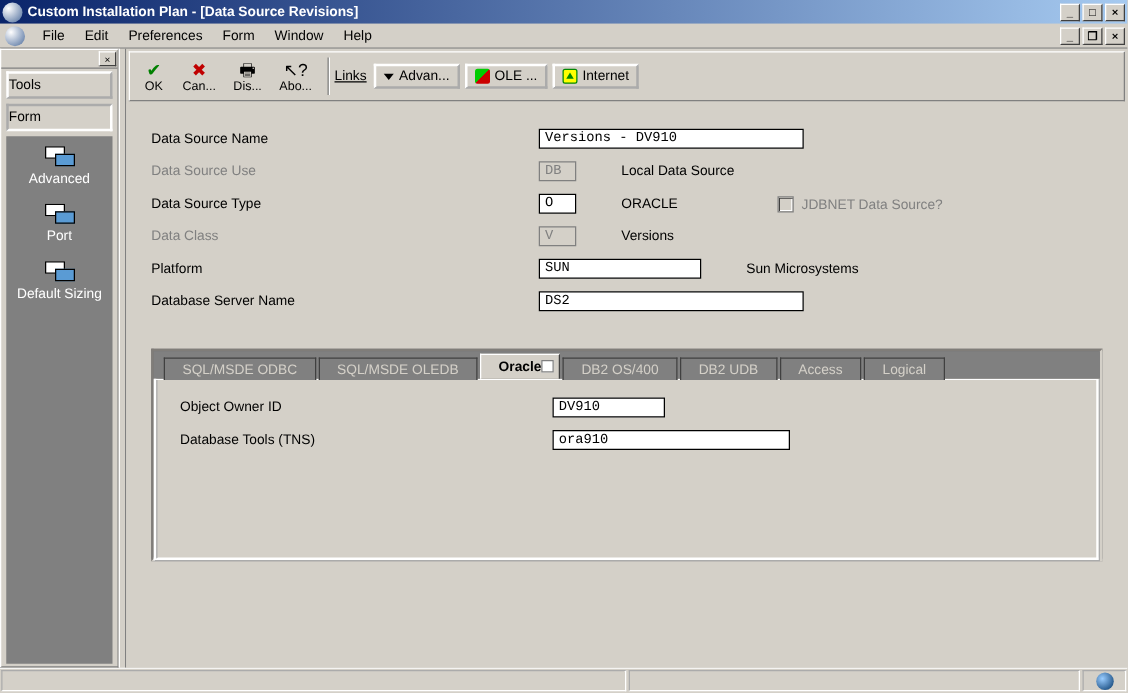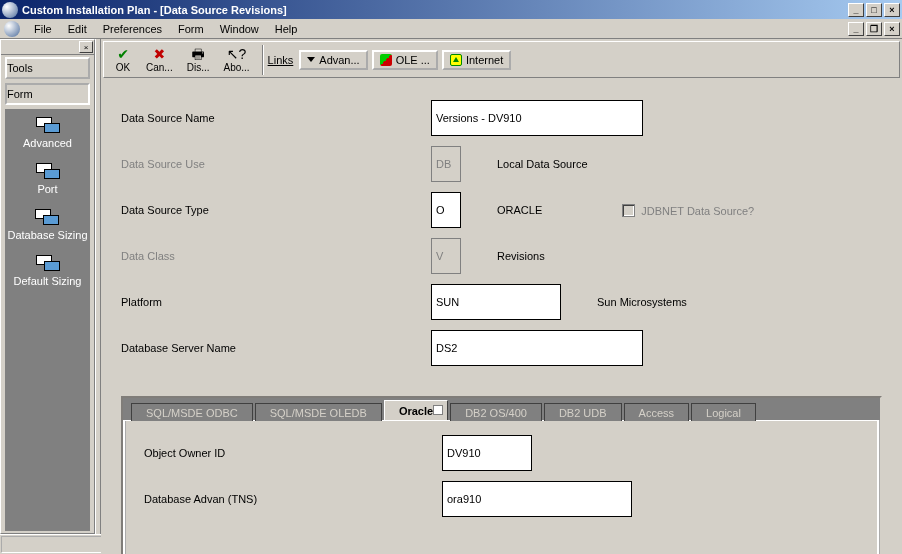--- a/index.html
+++ b/index.html
@@ -42,21 +42,21 @@
 .tb-sep { width: 2px; height: 30px; border-left: 1px solid #808080; border-right: 1px solid #fff; margin: 0 4px; }
 .tb-link-label { margin-right: 6px; text-decoration: underline; }
 .tb-link-btn { background: #d4d0c8; border: 2px outset #fff; padding: 2px 6px; display: flex; align-items: center; margin-right: 4px; cursor: default; }
 .tb-link-btn .mini-icon { width: 12px; height: 12px; margin-right: 4px; display: inline-block; }
 .dropdown-arrow { width: 0; height: 0; border-left: 4px solid transparent; border-right: 4px solid transparent; border-top: 5px solid #000; margin-right: 4px; }
 
 .form-body { flex: 1; padding: 20px 20px 4px 20px; background: #d4d0c8; position: relative; }
 .form-row { display: flex; align-items: center; margin-bottom: 10px; }
 .form-label { width: 310px; color: #000; }
 .form-label.disabled { color: #808080; }
-.form-input { border: 1px solid #000; background: #fff; padding: 2px 4px; height: 36px; }
+.form-input { border: 1px solid #000; background: #fff; padding: 2px 4px; height: 16px; font-family: Liberation Mono, monospace; }
 .form-input[readonly] { background: #d4d0c8; color: #808080; border: 1px solid #808080; }
 .form-input.short { width: 30px; }
 .form-input.med { width: 212px; }
 .form-input.mid { width: 130px; }
 .form-value { margin-left: 36px; }
 .checkbox-wrap { display: flex; align-items: flex-end; color: #808080; margin-left: 80px; }
 .checkbox-box { width: 13px; height: 13px; border: 1px solid #808080; background: #d4d0c8; margin-right: 6px; box-shadow: inset 1px 1px 0 #404040, inset -1px -1px 0 #fff; }
 
 .tabset { margin-top: 30px; border: 2px inset #d4d0c8; background: #737373; padding: 0; height: 170px; }
 .tab-strip { display: flex; align-items: flex-end; height: 22px; background: #808080; padding-left: 8px; }
@@ -118,24 +118,20 @@
       <div class="lp-item">
         <div class="lp-icon"></div>
         <span>Advanced</span>
       </div>
       <div class="lp-item">
         <div class="lp-icon"></div>
         <span>Port</span>
       </div>
       <div class="lp-item">
         <div class="lp-icon"></div>
-        <span>Database Sizing</span>
-      </div>
-      <div class="lp-item">
-        <div class="lp-icon"></div>
         <span>Default Sizing</span>
       </div>
     </div>
   </div>
 
   <div class="divider-v"></div>
 
   <div class="right-panel">
     <div class="toolbar">
       <div class="tb-btn">
@@ -185,21 +181,21 @@
         <input class="form-input short" value="O" style="">
         <span class="form-value">ORACLE</span>
         <div class="checkbox-wrap">
           <div class="checkbox-box"></div>
           <span>JDBNET Data Source?</span>
         </div>
       </div>
       <div class="form-row">
         <span class="form-label disabled">Data Class</span>
         <input class="form-input short" readonly="" value="V" style="">
-        <span class="form-value">Revisions</span>
+        <span class="form-value">Versions</span>
       </div>
       <div class="form-row">
         <span class="form-label">Platform</span>
         <input class="form-input mid" value="SUN" style="">
         <span class="form-value">Sun Microsystems</span>
       </div>
       <div class="form-row">
         <span class="form-label">Database Server Name</span>
         <input class="form-input med" value="DS2" style="">
       </div>
@@ -213,21 +209,21 @@
           <div class="tab">DB2 UDB</div>
           <div class="tab">Access</div>
           <div class="tab">Logical</div>
         </div>
         <div class="tab-panel">
           <div class="form-row">
             <span class="form-label">Object Owner ID</span>
             <input class="form-input" style="width: 90px;" value="DV910">
           </div>
           <div class="form-row">
-            <span class="form-label">Database Advan (TNS)</span>
+            <span class="form-label">Database Tools (TNS)</span>
             <input class="form-input" style="width: 190px;" value="ora910">
           </div>
         </div>
       </div>
     </div>
   </div>
 </div>
 
 <div class="statusbar">
   <div class="status-cell s1"></div>

